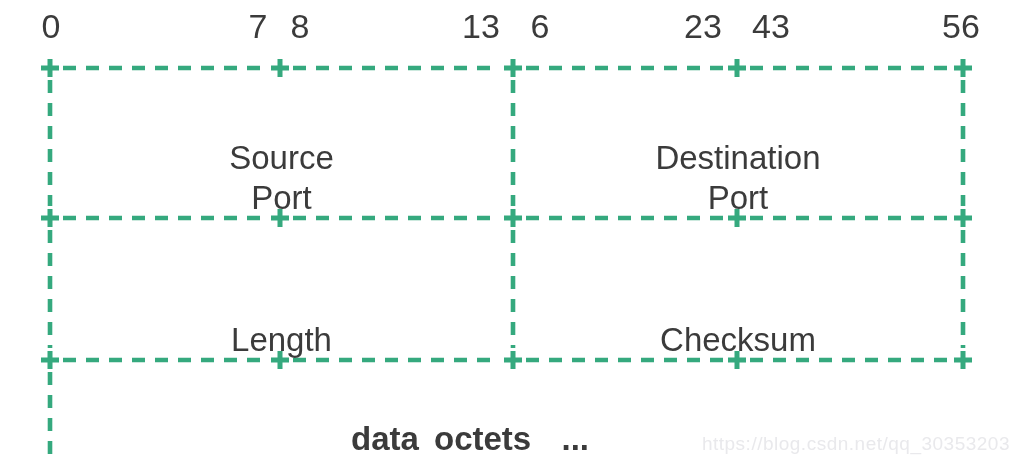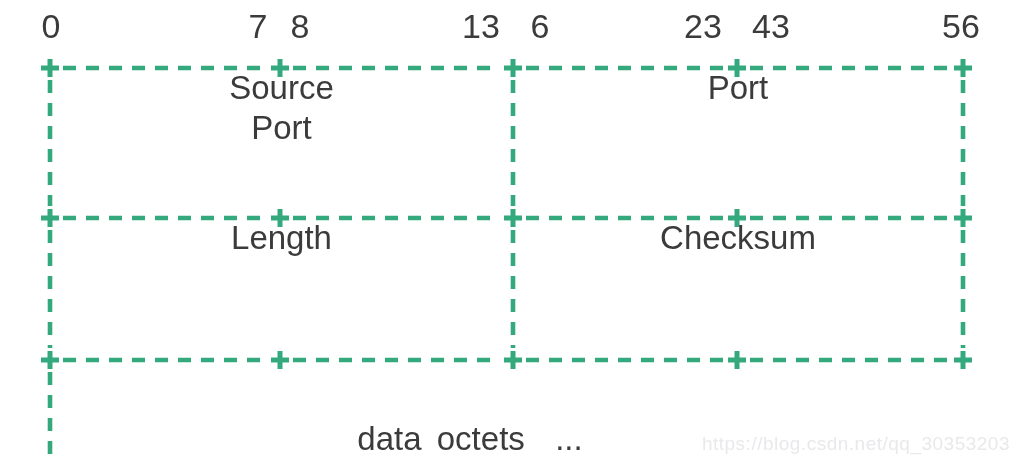--- a/index.html
+++ b/index.html
@@ -29,35 +29,36 @@
     width: 44px;
     text-align: center;
     font-size: 34px;
     color: var(--text, #3b3b3b);
   }
   .cell {
     position: absolute;
     display: flex;
     flex-direction: column;
     align-items: center;
-    justify-content: flex-start;
+    justify-content: flex-end;
     font-size: 33px;
     line-height: 40px;
     color: var(--text, #3b3b3b);
   }
   .payload {
     position: absolute;
     left: 0;
     top: 420px;
     width: 940px;
     text-align: center;
     font-size: 33px;
     color: var(--text, #3b3b3b);
     white-space: pre;
     word-spacing: 6px;
+    font-weight: bold;
   }
   .watermark {
     position: absolute;
     right: 4px;
     top: 433px;
     font-size: 19px;
     letter-spacing: 0.5px;
     color: var(--watermark, #e9e9ec);
   }
 </style>
@@ -102,20 +103,21 @@
     <span class="bit" style="left:681px">23</span>
     <span class="bit" style="left:749px">43</span>
     <span class="bit" style="left:939px">56</span>
   </div>
 
   <div class="cell" style="left:50px;top:68px;width:463px;height:150px">
     <span>Source</span>
     <span>Port</span>
   </div>
   <div class="cell" style="left:513px;top:68px;width:450px;height:150px">
+    <span>Destination</span>
     <span>Port</span>
   </div>
 
   <div class="cell" style="left:513px;top:218px;width:450px;height:142px">
     <span>Checksum</span>
   </div>
   <div class="cell" style="left:50px;top:218px;width:463px;height:142px">
     <span>Length</span>
   </div>
 

